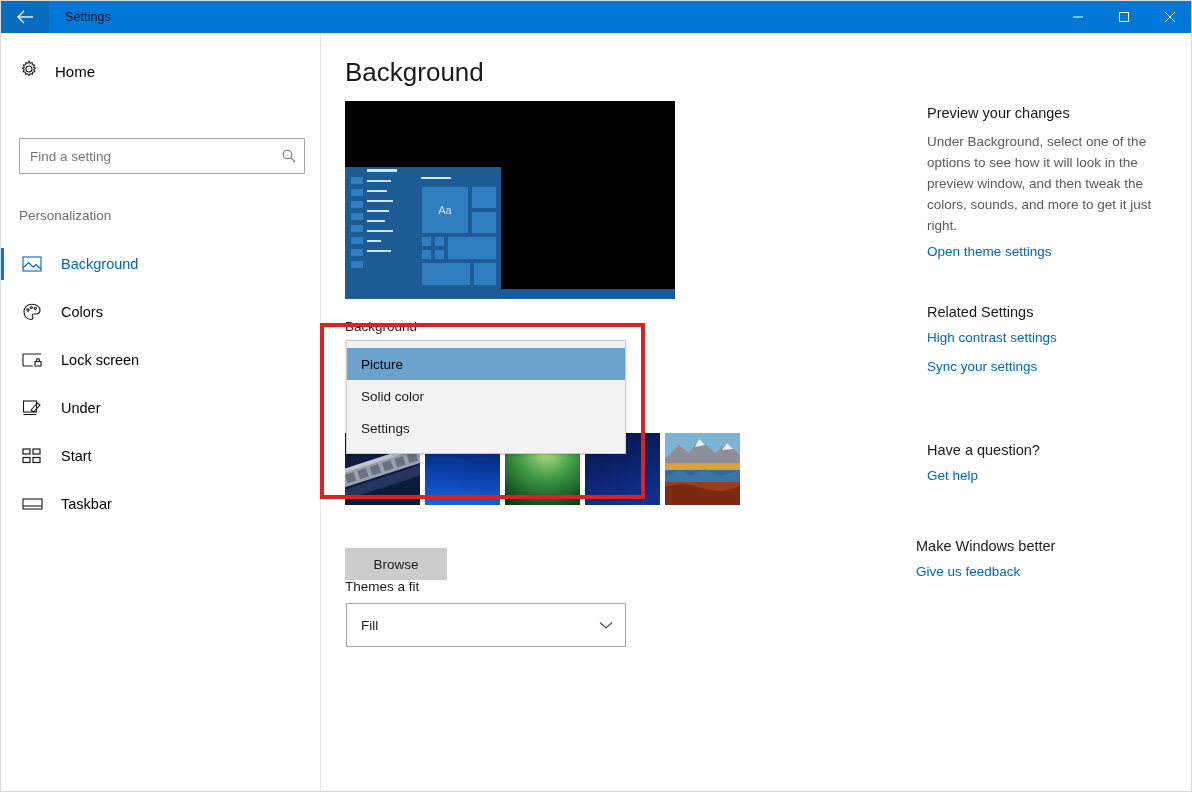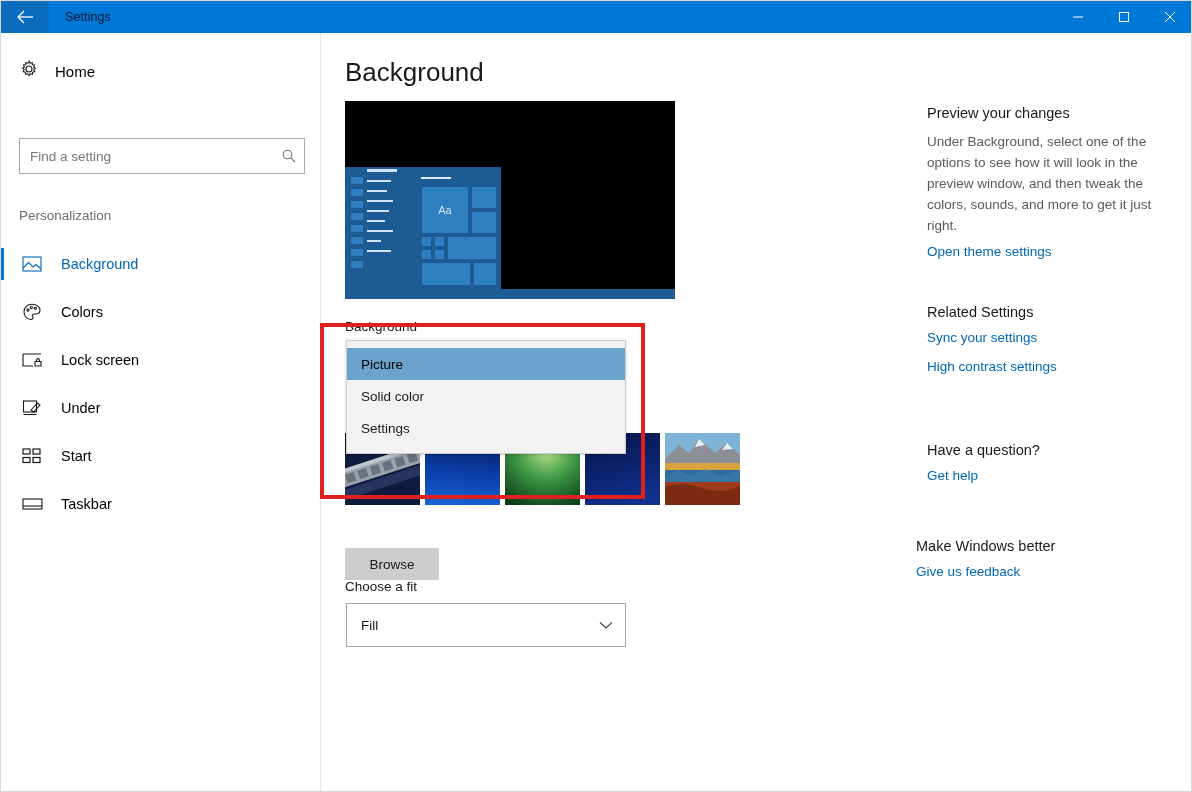--- a/index.html
+++ b/index.html
@@ -172,21 +172,21 @@
 
   
   .thumbs {
     position: absolute; top: 400px; left: 23px;
     display: flex; gap: 5px; z-index: 10;
   }
   .thumb { width: 75px; height: 72px; overflow: hidden; position: relative; }
 
   .browse-btn {
     position: absolute; top: 515px; left: 23px;
-    width: 94px; height: 32px;
+    width: 102px; height: 32px;
     background: #cccccc; border: 1px solid #cccccc;
     font-family: "Liberation Sans", sans-serif;
     font-size: 13.5px; color: #1a1a1a;
     display: flex; align-items: center; justify-content: center;
   }
 
   .fit-label {
     position: absolute; top: 546px; left: 23px;
     font-size: 13.5px; color: #1a1a1a;
   }
@@ -502,21 +502,21 @@
           <rect y="37" width="75" height="13" fill="#2c6c9e"></rect>
           <path d="M0 44 L14 37 L26 43 L40 36 L56 43 L75 37 L75 50 L0 50 Z" fill="#3f7aa8" opacity="0.7"></path>
           <rect y="49" width="75" height="23" fill="#a03a1c"></rect>
           <path d="M0 54 Q18 48 36 55 Q56 62 75 53 L75 72 L0 72 Z" fill="#7d2a12"></path>
         </svg>
       </div>
     </div>
 
     <div class="browse-btn">Browse</div>
 
-    <div class="fit-label">Choose a fit</div>
+    <div class="fit-label">Themes a fit</div>
     <div class="fit-select">
       <span>Fill</span>
       <span>
         <svg width="14" height="9" viewBox="0 0 14 9">
           <path d="M1 1.5 L7 7 L13 1.5" fill="none" stroke="#4a4a4a" stroke-width="1.2"></path>
         </svg>
       </span>
     </div>
 
   </div>
@@ -526,22 +526,22 @@
   <div class="rightpanel">
 
     <div class="rp-sec-1">
       <div class="rp-head">Preview your changes</div>
       <div class="rp-body">Under Background, select one of the options to see how it will look in the preview window, and then tweak the colors, sounds, and more to get it just right.</div>
       <a class="rp-link" href="#">Open theme settings</a>
     </div>
 
     <div class="rp-sec-2">
       <div class="rp-head">Related Settings</div>
+      <a class="rp-link" href="#">High contrast settings</a>
       <a class="rp-link" href="#">Sync your settings</a>
-      <a class="rp-link" href="#">High contrast settings</a>
     </div>
 
     <div class="rp-sec-3">
       <div class="rp-head">Have a question?</div>
       <a class="rp-link" href="#">Get help</a>
     </div>
 
     <div class="rp-sec-4">
       <div class="rp-head">Make Windows better</div>
       <a class="rp-link" href="#">Give us feedback</a>

